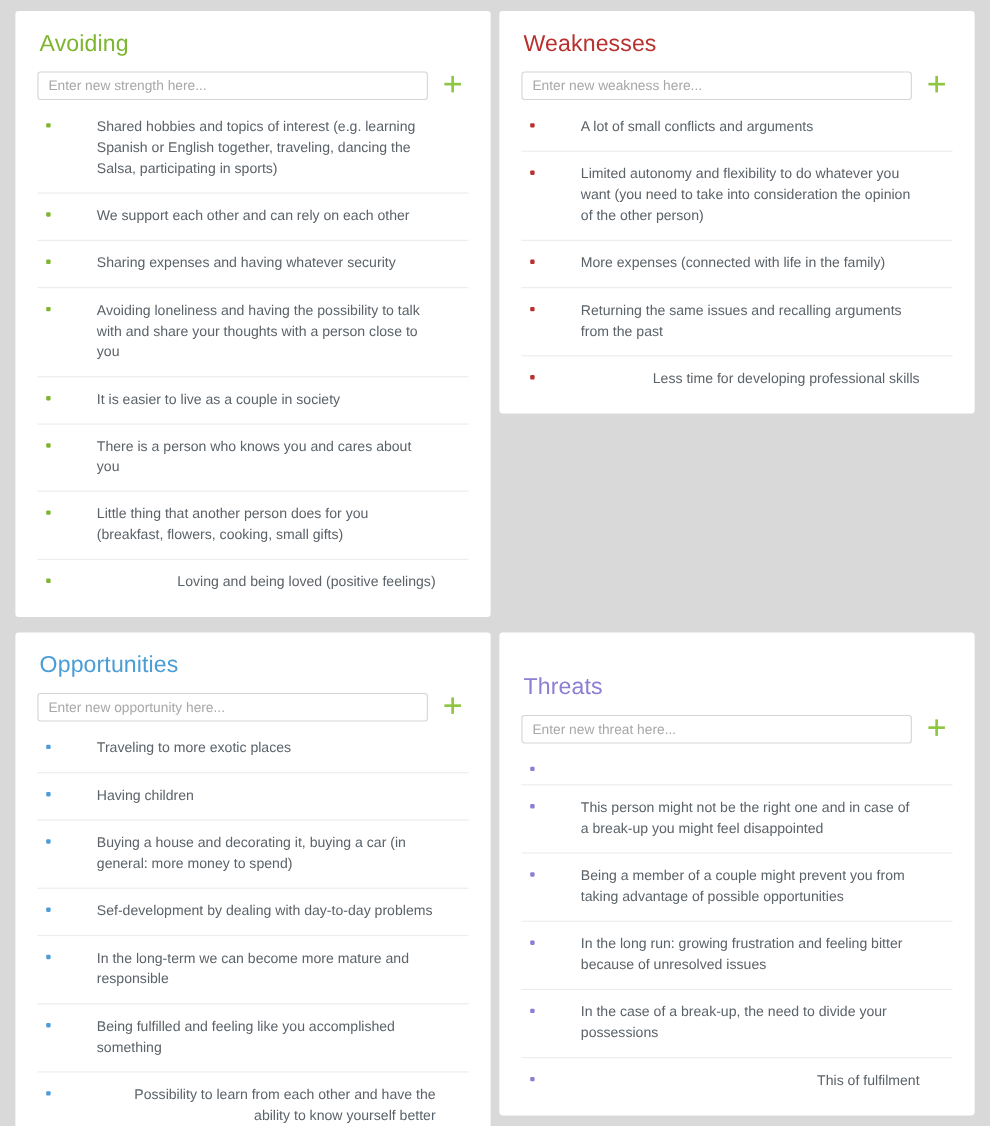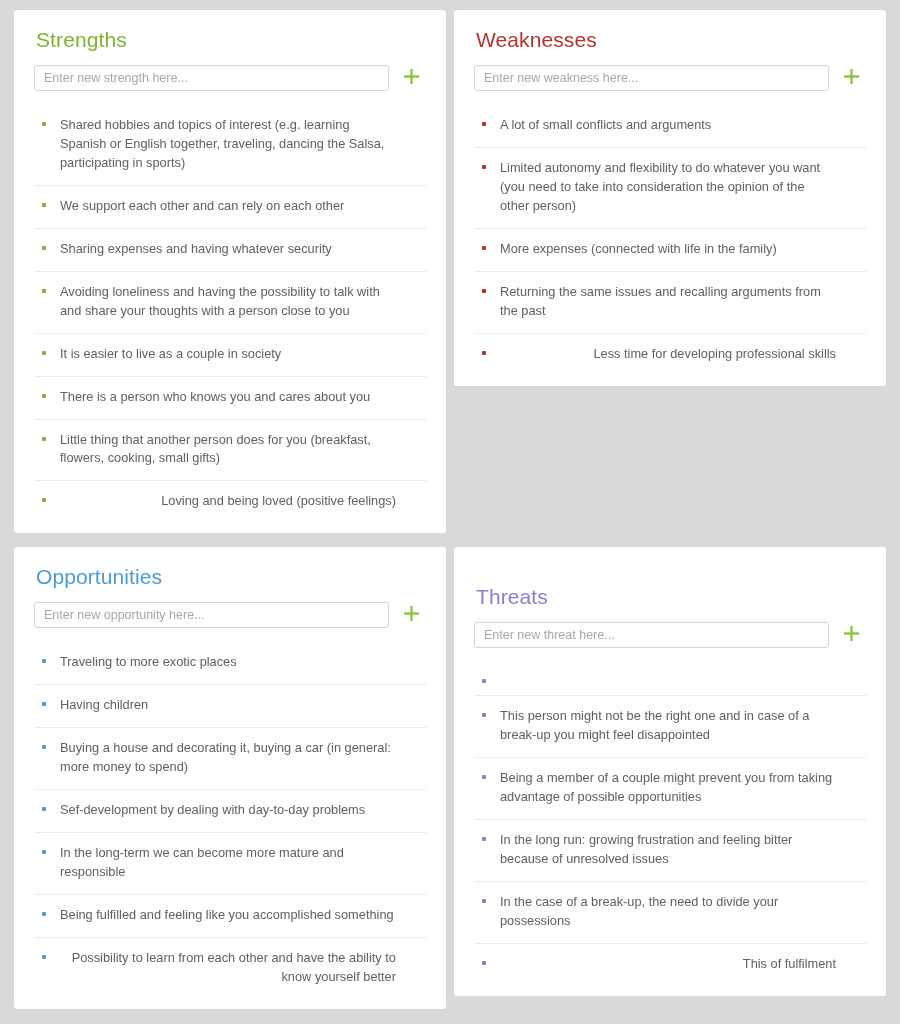--- a/index.html
+++ b/index.html
@@ -36,21 +36,21 @@
     line-height: 1.1;
   }
   .q-strengths .quad-title { color: #7db52f; }
   .q-weaknesses .quad-title { color: #b8312f; }
   .q-opportunities .quad-title { color: #4a9dd6; }
   .q-threats .quad-title { color: #8b7fd4; margin-top: 20px; }
 
   .add-row {
     display: flex;
     align-items: center;
-    margin-bottom: 14px;
+    margin-bottom: 4px;
   }
   .add-input {
     flex: 1 1 auto;
     height: 26px;
     border: 1px solid #d5d5d5;
     border-radius: 3px;
     background: #fff;
     padding: 0 9px;
     font-family: "Liberation Sans", sans-serif;
     font-size: 12.5px;
@@ -72,20 +72,21 @@
     padding: 0;
   }
   .plus-icon { display: block; }
 
   .item-list { list-style: none; margin: 0; padding: 0; }
   .item {
     display: flex;
     align-items: flex-start;
     padding: 11px 2px 12px 2px;
     border-bottom: 1px solid #ececec;
+    gap: 28px;
   }
   .item:last-child { border-bottom: none; text-align: right; }
   .bullet {
     flex: 0 0 auto;
     width: 4px;
     height: 4px;
     margin: 6px 14px 0 6px;
     border-radius: 1px;
   }
   .q-strengths .bullet { background: #7db52f; }
@@ -98,21 +99,21 @@
     line-height: 1.48;
     color: #5b6268;
     padding-right: 28px;
   }
 </style>
 </head>
 <body>
 
 <div class="board">
     <section class="quad q-strengths">
-      <h2 class="quad-title">Strengths</h2>
+      <h2 class="quad-title">Avoiding</h2>
       <div class="add-row">
         <input type="text" class="add-input" placeholder="Enter new strength here..." style="">
         <button class="add-btn">
           <span class="plus-icon"><svg width="17" height="17" viewBox="0 0 17 17" aria-hidden="true">
               <rect x="7.3" y="1" width="2.4" height="15" fill="#8dc63f"></rect>
               <rect x="1" y="7.3" width="15" height="2.4" fill="#8dc63f"></rect>
             </svg></span>
         </button>
       </div>
       <ul class="item-list">

